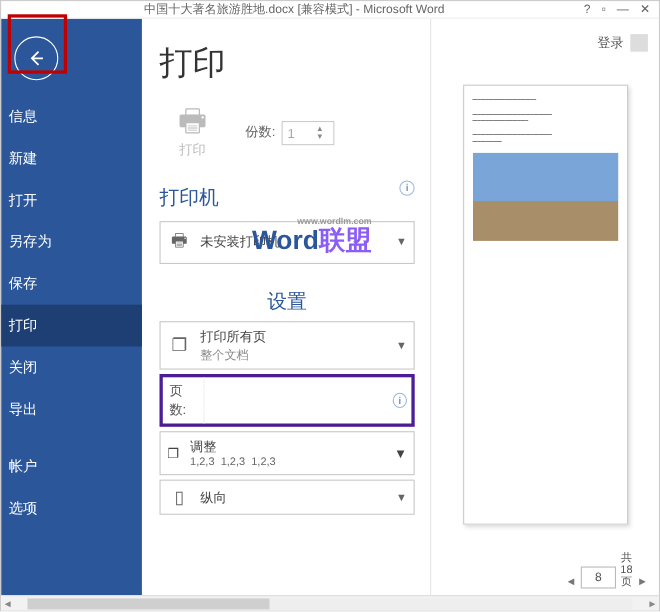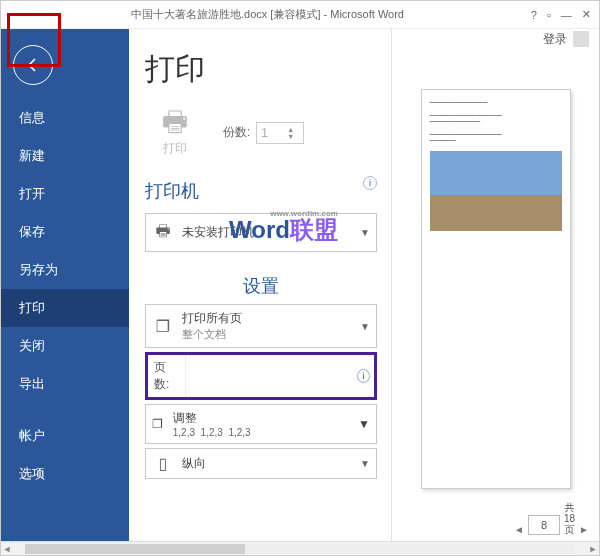--- a/index.html
+++ b/index.html
@@ -1,27 +1,27 @@
 <!DOCTYPE html>
 <html><head>
 <meta charset="utf-8">
 <style>
   * { box-sizing: border-box; margin: 0; padding: 0; }
   body { font-family: "Microsoft YaHei", "Segoe UI", sans-serif; font-size: 12px; color: #444; background: #fff; }
   .window { width: 600px; height: 556px; border: 1px solid #ccc; display: flex; flex-direction: column; position: relative; overflow: hidden; }
-  .titlebar { height: 28px; display: flex; align-items: center; justify-content: space-between; font-size: 11px; color: #666; padding: 0 8px 0 130px; border-bottom: 1px solid #eee; }
+  .titlebar { height: 16px; display: flex; align-items: center; justify-content: space-between; font-size: 11px; color: #666; padding: 0 8px 0 130px; border-bottom: 1px solid #eee; }
   .title-left { flex: 1; text-align: left; }
   .title-right { display: flex; align-items: center; gap: 10px; }
   .account-row { position: absolute; top: 30px; right: 10px; display: flex; align-items: flex-start; gap: 6px; font-size: 12px; color: #555; }
   .avatar { width: 16px; height: 16px; background: #ddd; }
   .body { flex: 1; display: flex; overflow: hidden; }
   .sidebar { width: 128px; background: #2b579a; color: #fff; display: flex; flex-direction: column; padding-top: 8px; }
   .back-btn { width: 40px; height: 40px; border: 1px solid #fff; border-radius: 50%; margin: 8px 0 14px 12px; display: flex; align-items: center; justify-content: center; }
   .back-highlight { position: absolute; top: 12px; left: 6px; width: 54px; height: 54px; border: 3px solid #c00000; z-index: 5; pointer-events: none; }
-  .menu-item { padding: 10px 18px; font-size: 13px; cursor: default; }
+  .menu-item { padding: 10px 7px; font-size: 13px; cursor: default; }
   .menu-item.active { background: #1e3f73; }
   .menu-sep { height: 14px; }
   .main { flex: 1; display: flex; overflow: hidden; }
   .settings { width: 262px; padding: 20px 14px 0 16px; overflow: hidden; position: relative; }
   .page-title { font-size: 30px; font-weight: 200; color: #333; margin-bottom: 18px; }
   .print-row { display: flex; align-items: center; gap: 18px; }
   .big-print-btn { width: 60px; text-align: center; color: #bbb; }
   .big-print-btn .icon { font-size: 28px; line-height: 1; }
   .big-print-btn .lbl { font-size: 12px; margin-top: 4px; }
   .copies { display: flex; align-items: center; gap: 6px; color: #666; }
@@ -85,22 +85,22 @@
 
     <div class="sidebar">
       <div class="back-btn">
         <svg width="20" height="20" viewBox="0 0 20 20">
           <path d="M12 4 L6 10 L12 16 M6 10 H16" stroke="#fff" stroke-width="1.6" fill="none"></path>
         </svg>
       </div>
       <div class="menu-item">信息</div>
       <div class="menu-item">新建</div>
       <div class="menu-item">打开</div>
+      <div class="menu-item">另存为</div>
       <div class="menu-item">保存</div>
-      <div class="menu-item">另存为</div>
       <div class="menu-item active">打印</div>
       <div class="menu-item">关闭</div>
       <div class="menu-item">导出</div>
       <div class="menu-sep"></div>
       <div class="menu-item">帐户</div>
       <div class="menu-item">选项</div>
     </div>
 
     <div class="main">
       <div class="settings">

